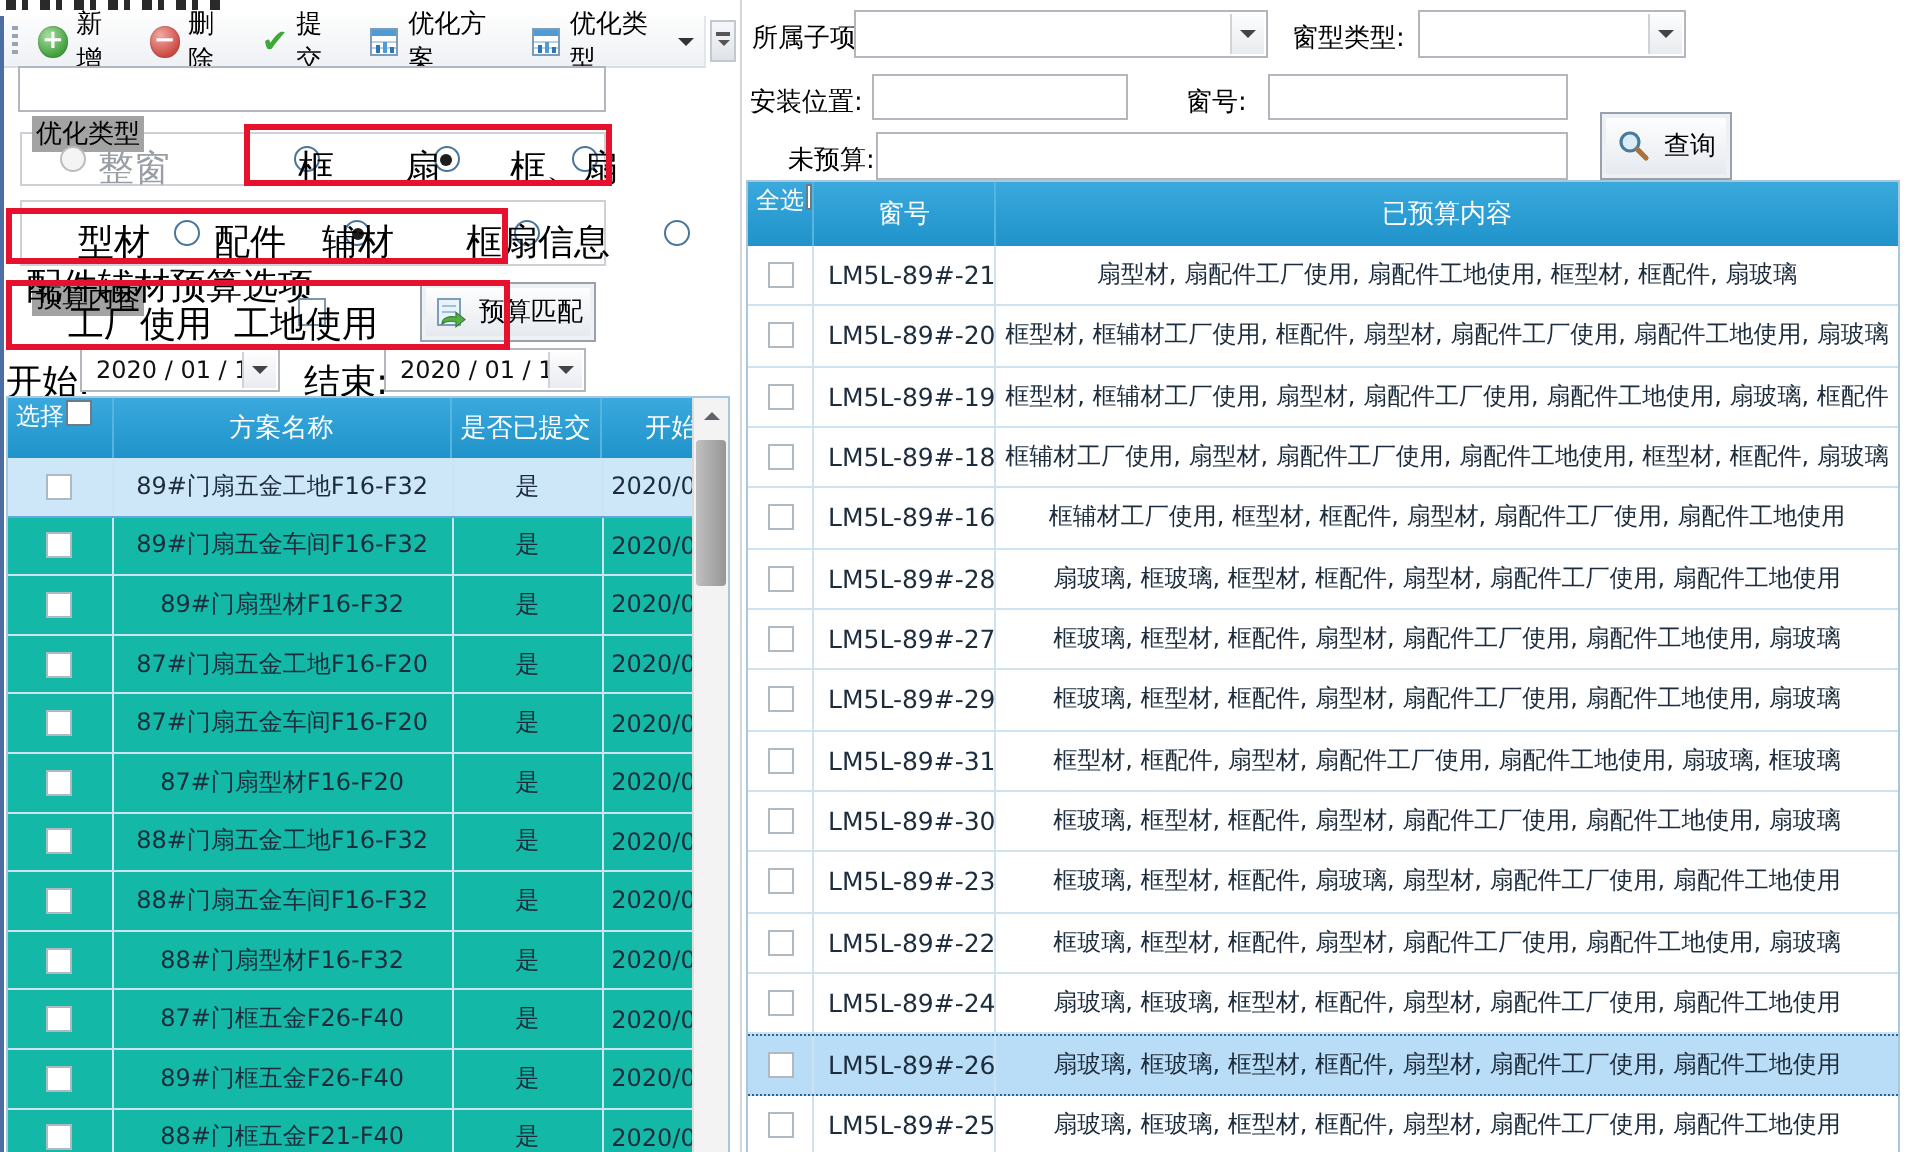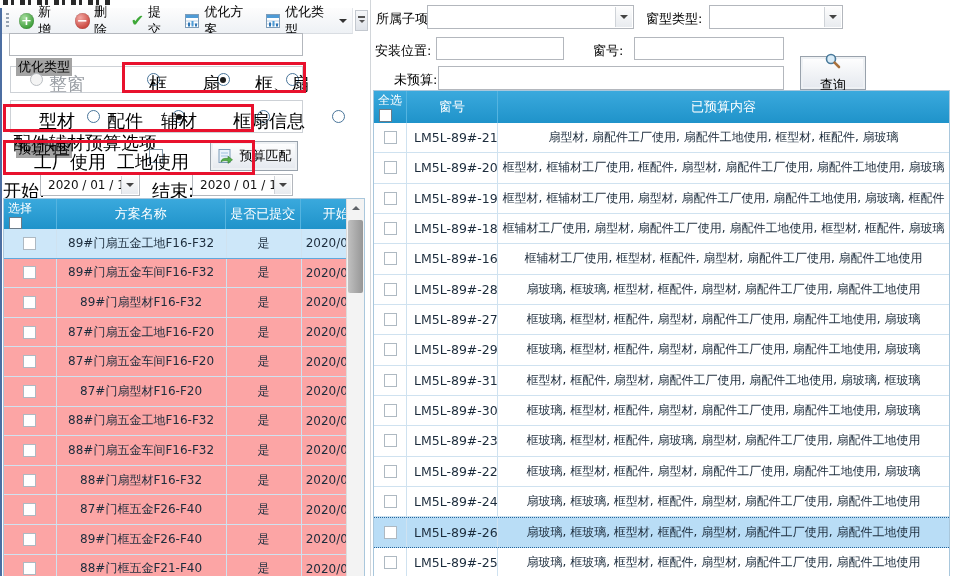--- a/index.html
+++ b/index.html
@@ -50,28 +50,28 @@
 
   .hl-red{border:3px solid #e8112d;box-sizing:border-box;pointer-events:none;z-index:9;}
 
   .push-btn{background:linear-gradient(#ffffff,#e4e8ee);border:1px solid #99a2ac;box-shadow:0 0 0 2px #eef1f4 inset;
     display:flex;align-items:center;justify-content:center;gap:6px;font-size:13px;color:#000;box-sizing:border-box;}
 
   
   .thead{background:linear-gradient(#3aa9dd,#1f93ca);color:#fff;display:flex;}
   .hc{display:flex;align-items:center;justify-content:center;border-right:1px solid #55b4e0;box-sizing:border-box;
       font-size:13px;overflow:hidden;white-space:nowrap;}
-  .hc-sel{flex-direction:column;align-items:flex-start;justify-content:flex-start;padding:1px 0 0 4px;}
+  .hc-sel{flex-direction:row;align-items:flex-start;justify-content:flex-start;padding:1px 0 0 4px;}
   .hc-sel .cb{width:13px;height:13px;margin:0 0 0 1px;border-color:#6b7b88;}
 
   .ltable{left:3px;top:198px;width:362px;height:378px;border:1px solid #a9c7dc;border-bottom:none;box-sizing:border-box;background:#fff;}
   .ltable .thead{height:30px;width:342px;}
   .lw-sel{width:56px;}.lw-name{width:181px;}.lw-sub{width:80px;}
   .lw-start{width:47px;justify-content:flex-start;padding-left:22px;border-right:none;}
-  .lrow{display:flex;width:342px;height:29.6px;border-bottom:1px solid #cfe2f0;background:#fca5a5;box-sizing:border-box;}
+  .lrow{display:flex;width:342px;height:29.6px;border-bottom:1px solid #cfe2f0;background:#14b8a6;box-sizing:border-box;}
   .lrow .c{display:flex;align-items:center;justify-content:center;border-right:1px solid #cfe2f0;box-sizing:border-box;
            overflow:hidden;white-space:nowrap;color:#1c2c3c;font-size:12px;}
   .lrow .c.lw-start{justify-content:flex-start;padding-left:4px;border-right:none;}
   .lrow .cb{width:13px;height:13px;border-color:#aeb9c2;}
   .lrow.sel{background:#cde7f9;border-bottom-color:#5fa8dc;}
 
   .sbar{position:absolute;right:0;top:0;width:17px;height:378px;background:#f3f3f3;border-left:1px solid #dddddd;}
   .sbar .up{height:17px;display:flex;align-items:center;justify-content:center;background:#f3f3f3;}
   .sbar .up::after{content:"";width:0;height:0;border:4px solid transparent;border-bottom-color:#5f6368;margin-bottom:3px;}
   .sbar .thumb{position:absolute;left:1px;top:21px;width:15px;height:73px;background:linear-gradient(90deg,#c0c0c0,#969696);border-radius:2px;}
@@ -342,21 +342,21 @@
 
   <span class="abs flabel" style="left:375px;top:42px;">安装位置:</span>
   <input class="abs input" style="left: 436px; top: 37px; width: 128px; height: 23px;" value="">
   <span class="abs flabel" style="left:593px;top:42px;">窗号:</span>
   <input class="abs input" style="left: 634px; top: 37px; width: 150px; height: 23px;" value="">
 
   <span class="abs cb" style="left:376px;top:70px;"></span>
   <span class="abs flabel" style="left:394px;top:71px;">未预算:</span>
   <input class="abs input" style="left: 438px; top: 66px; width: 346px; height: 24px;" value="">
 
-  <div class="abs push-btn" style="left:800px;top:56px;width:66px;height:34px;flex-direction:column;">
+  <div class="abs push-btn" style="left:800px;top:56px;width:66px;height:34px;">
     <span>
       <svg width="18" height="18" viewBox="0 0 18 18">
           <circle cx="7" cy="7" r="4.5" fill="#d9ecf8" stroke="#4a7a9b" stroke-width="1.6"></circle>
           <line x1="10.6" y1="10.6" x2="15" y2="15" stroke="#a9713d" stroke-width="2.6" stroke-linecap="round"></line>
         </svg>
     </span>
     <span>查询</span>
   </div>
 
   

